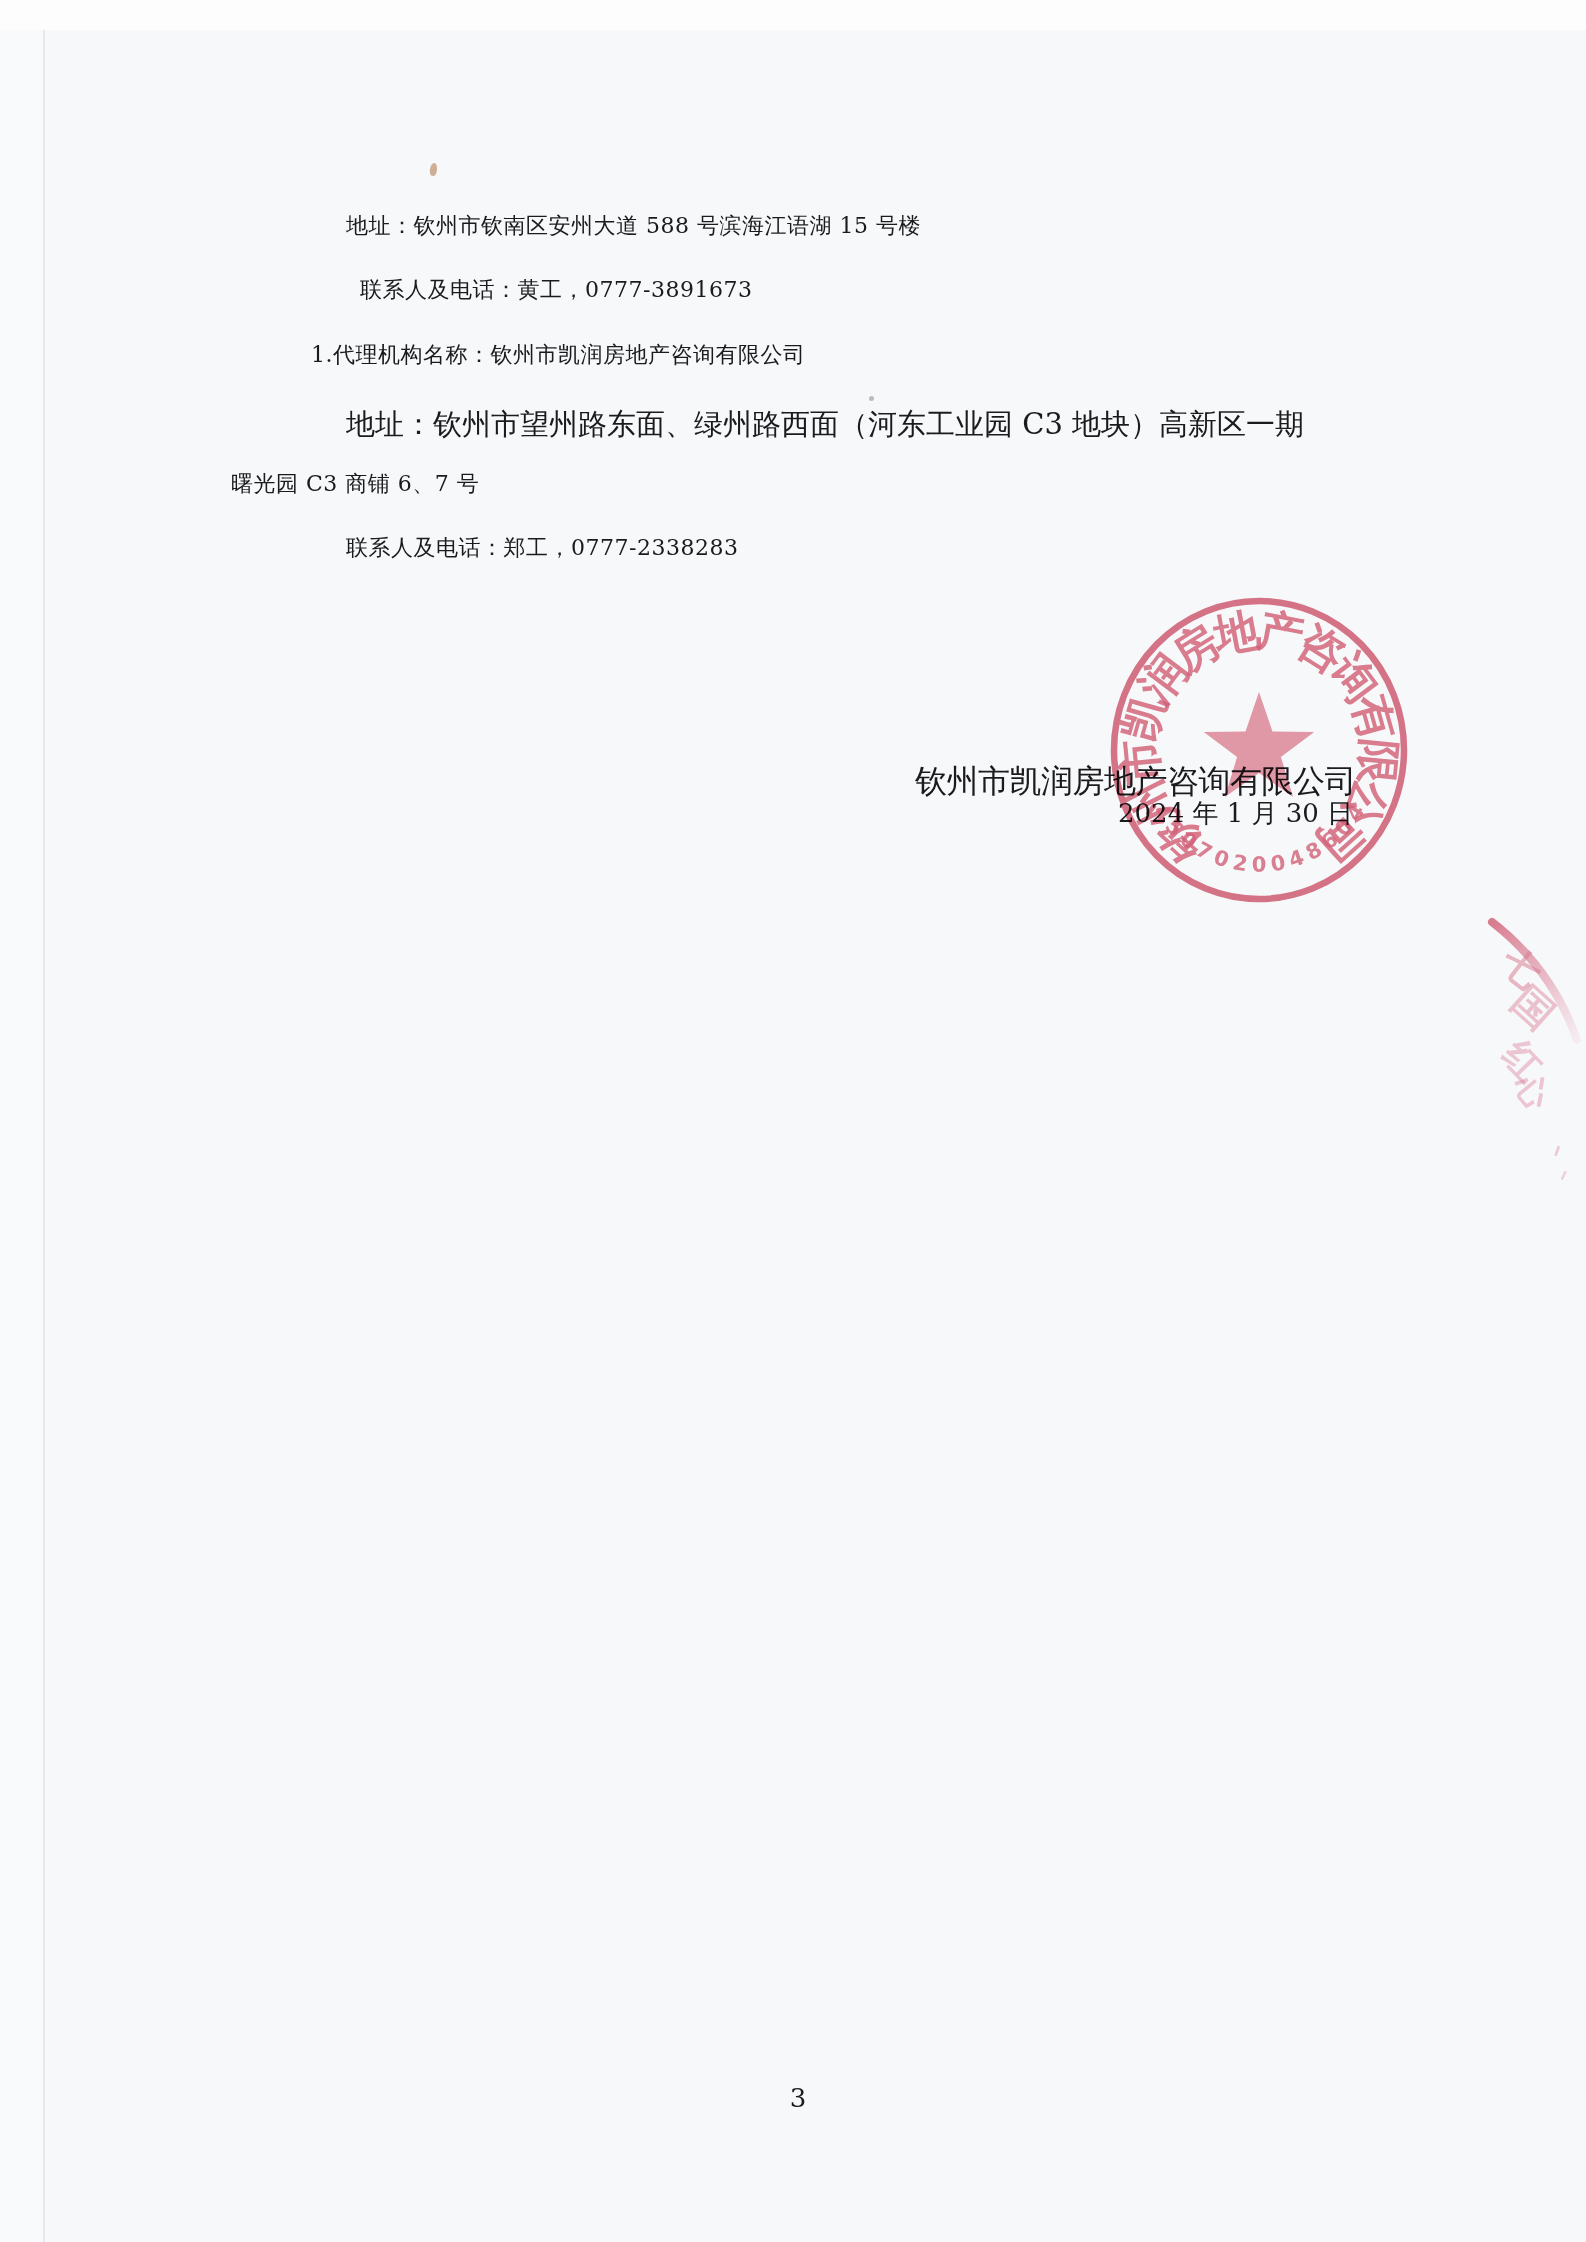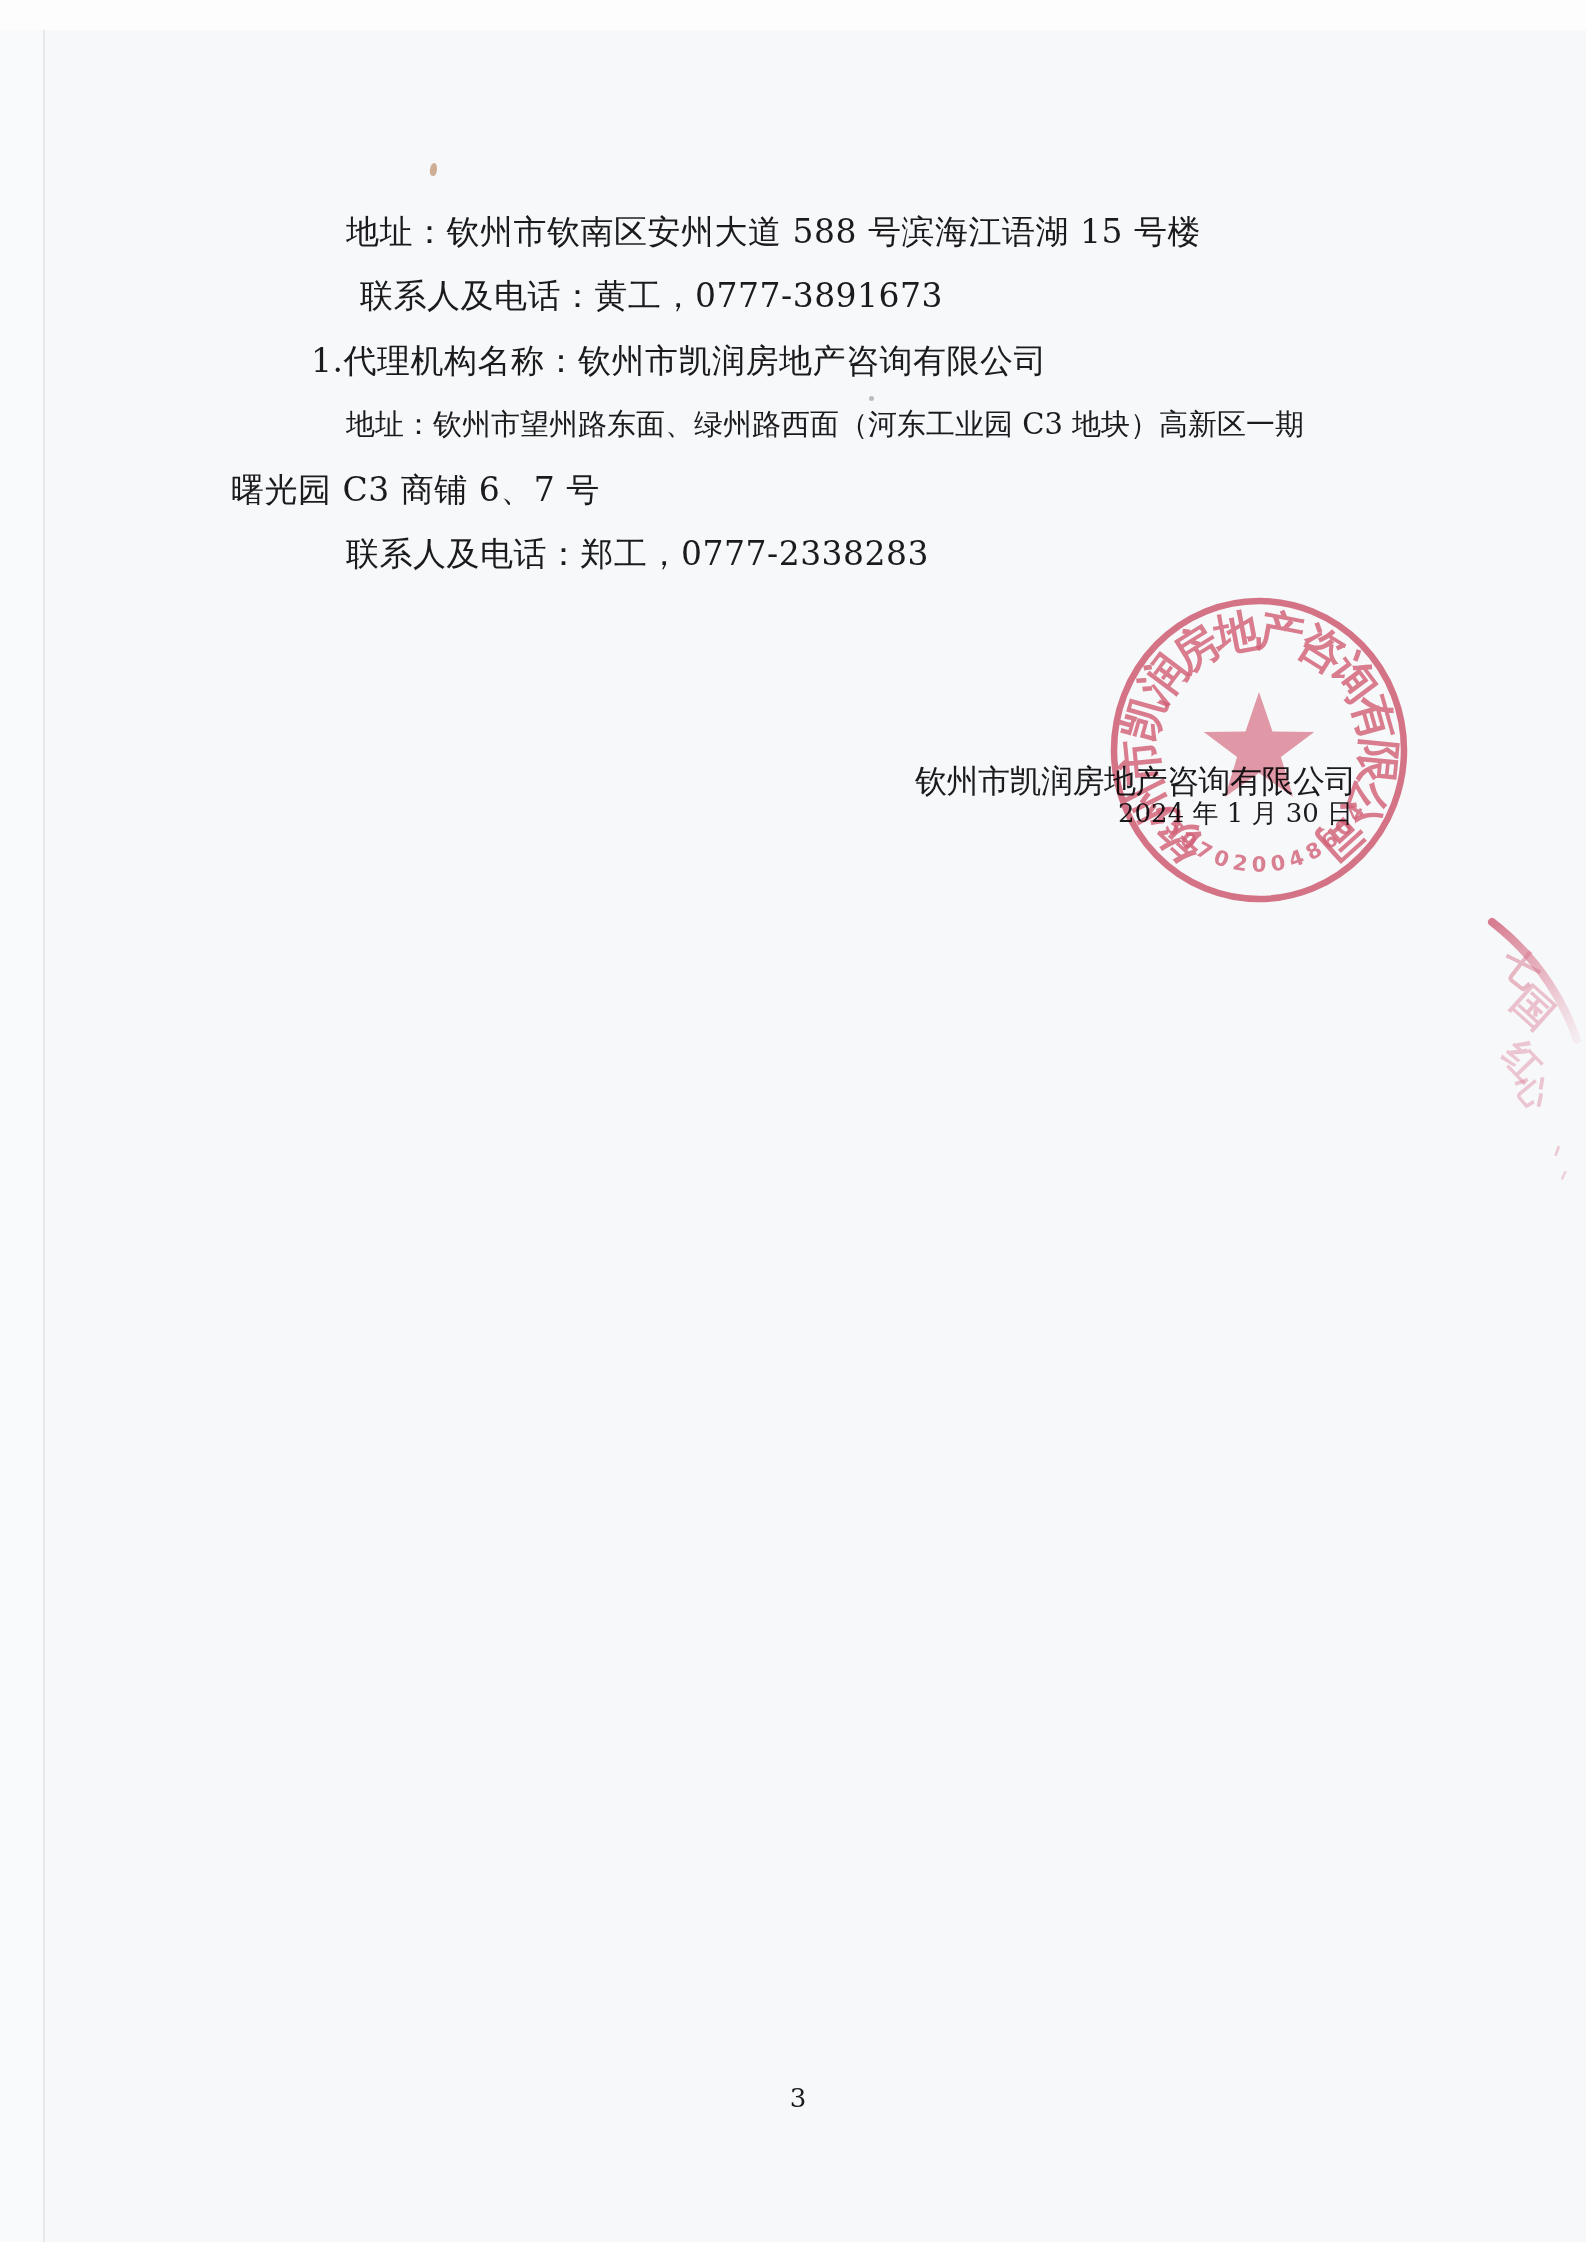--- a/index.html
+++ b/index.html
@@ -10,21 +10,21 @@
     color:#1b1b1d;
   }
   .top-band{position:absolute;left:0;top:0;width:100%;height:30px;background:#fdfdfe;}
   .left-band{position:absolute;left:0;top:30px;width:43px;bottom:0;background:#f9fafb;}
   .scan-line{position:absolute;left:43px;top:30px;bottom:0;width:2px;background:rgba(140,150,175,0.16);}
   .speck{position:absolute;left:430px;top:163px;width:7px;height:13px;background:#c8a184;
          border-radius:60% 60% 50% 50%;opacity:.85;transform:rotate(8deg);}
   .dot{position:absolute;left:869px;top:396px;width:5px;height:5px;border-radius:50%;
        background:rgba(110,115,125,.45);}
 
-  .bodyline{position:absolute;font-size:33px;line-height:1.15;letter-spacing:.5px;white-space:pre;}
+  .bodyline{position:absolute;font-size:22px;line-height:1.15;letter-spacing:.5px;white-space:pre;}
   .l1{left:346px;top:213px;}
   .l2{left:360px;top:277px;text-align:right;}
   .l3{left:311px;top:342px;}
   .l4{left:346px;top:408px;font-size:29px;letter-spacing:0;}
   .l5{left:231px;top:471px;}
   .l6{left:346px;top:535px;}
 
   .sig-company{position:absolute;left:915px;top:728px;font-size:32px;letter-spacing:-.5px;white-space:pre;margin-top:32px;}
   .sig-date{position:absolute;left:1118px;top:796px;font-size:26px;white-space:pre;}
 

